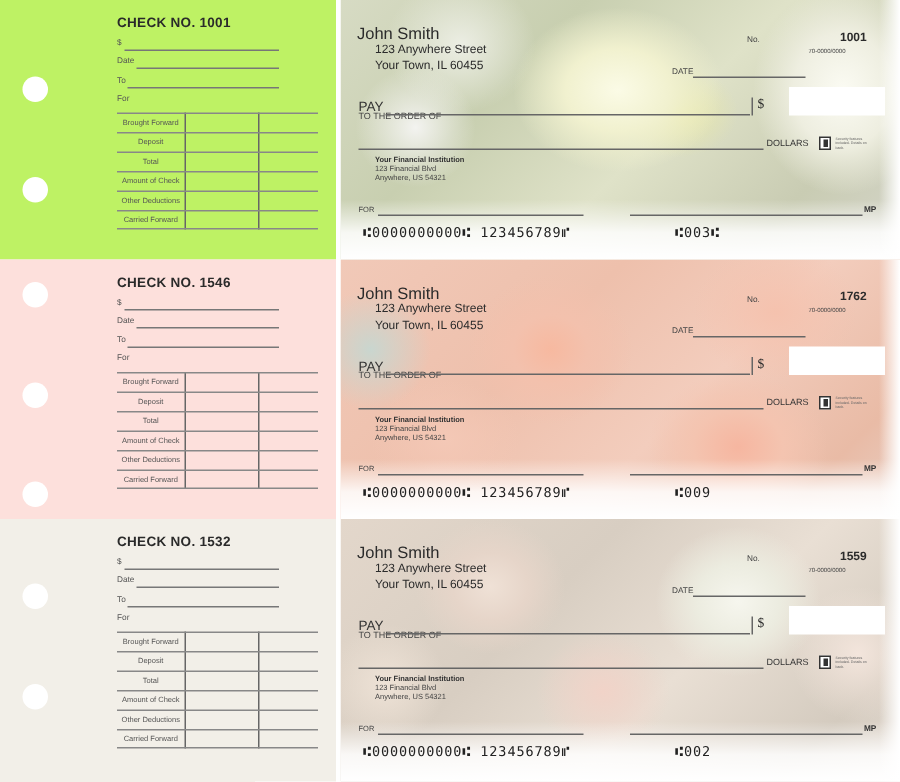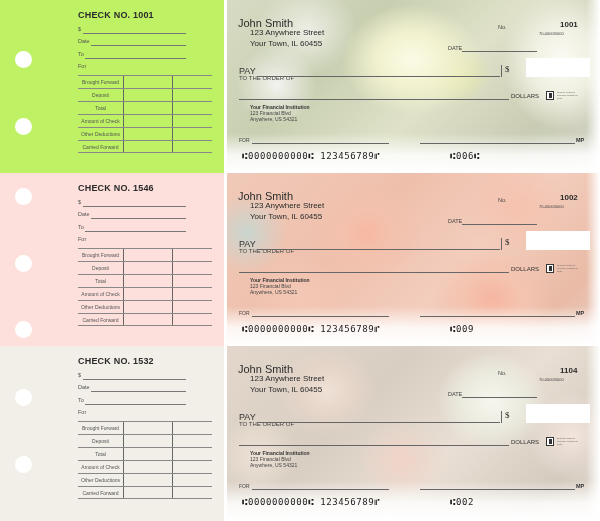--- a/index.html
+++ b/index.html
@@ -114,21 +114,21 @@
     <div class="lock"></div>
     <div class="t sec-txt">Security features included. Details on back.</div>
     <div class="t bank1">Your Financial Institution</div>
     <div class="t bank2">123 Financial Blvd</div>
     <div class="t bank3">Anywhere, US 54321</div>
     <div class="t for-lbl">FOR</div>
     <div class="for-line"></div>
     <div class="sig-line"></div>
     <div class="t mp">MP</div>
     <div class="t micr">⑆0000000000⑆ 123456789⑈</div>
-    <div class="t micr-num">⑆006⑆</div>
+    <div class="t micr-num">⑆003⑆</div>
   </div>
 </div>
 
 <div class="row" style="top:173px;">
   <div class="stub" style="background:#fde0dc;">
     <div class="hole" style="top:15px;"></div>
     <div class="hole" style="top:82px;"></div>
     <div class="hole" style="top:148px;"></div>
     <div class="stub-title">CHECK NO. 1546</div>
     <div class="stub-line" style="top:26px;"><span>$</span><div class="ul" style="left:5px;"></div></div>
@@ -166,21 +166,21 @@
       radial-gradient(ellipse 40px 40px at 20px 60px, #c9d6cf 0%, rgba(200,215,205,0) 100%),
       radial-gradient(ellipse 50px 40px at 70px 120px, #f4c8b6 0%, rgba(240,200,180,0) 100%),
       linear-gradient(135deg, #f1c9b8 0%, #eec0ac 35%, #f3cdbd 60%, #e9bba6 85%, #e8cfc4 100%);">
       <div class="fade"></div>
         <div class="fadeR"></div>
     </div>
     <div class="t name">John Smith</div>
     <div class="t addr1">123 Anywhere Street</div>
     <div class="t addr2">Your Town, IL 60455</div>
     <div class="t no-lbl">No.</div>
-    <div class="t no-val">1002</div>
+    <div class="t no-val">1762</div>
     <div class="t route">70-0000/0000</div>
     <div class="t date-lbl">DATE</div>
     <div class="date-line"></div>
     <div class="t pay">PAY</div>
     <div class="t toorder">TO THE ORDER OF</div>
     <div class="pay-line"></div>
     <div class="dollar-sep"></div>
     <div class="t dollar-sign">$</div>
     <div class="amount-box"></div>
     <div class="dollars-line"></div>
@@ -239,21 +239,21 @@
       radial-gradient(ellipse 45px 45px at 345px 90px, #f3e5dc 0%, rgba(235,220,210,0) 100%),
       radial-gradient(ellipse 40px 40px at 30px 110px, #eee2d6 0%, rgba(230,215,205,0) 100%),
       linear-gradient(135deg, #e3d7cb 0%, #d8cec2 35%, #e9dfd4 60%, #d4cbbf 85%, #e6ddd4 100%);">
       <div class="fade"></div>
         <div class="fadeR"></div>
     </div>
     <div class="t name">John Smith</div>
     <div class="t addr1">123 Anywhere Street</div>
     <div class="t addr2">Your Town, IL 60455</div>
     <div class="t no-lbl">No.</div>
-    <div class="t no-val">1104</div>
+    <div class="t no-val">1559</div>
     <div class="t route">70-0000/0000</div>
     <div class="t date-lbl">DATE</div>
     <div class="date-line"></div>
     <div class="t pay">PAY</div>
     <div class="t toorder">TO THE ORDER OF</div>
     <div class="pay-line"></div>
     <div class="dollar-sep"></div>
     <div class="t dollar-sign">$</div>
     <div class="amount-box"></div>
     <div class="dollars-line"></div>

